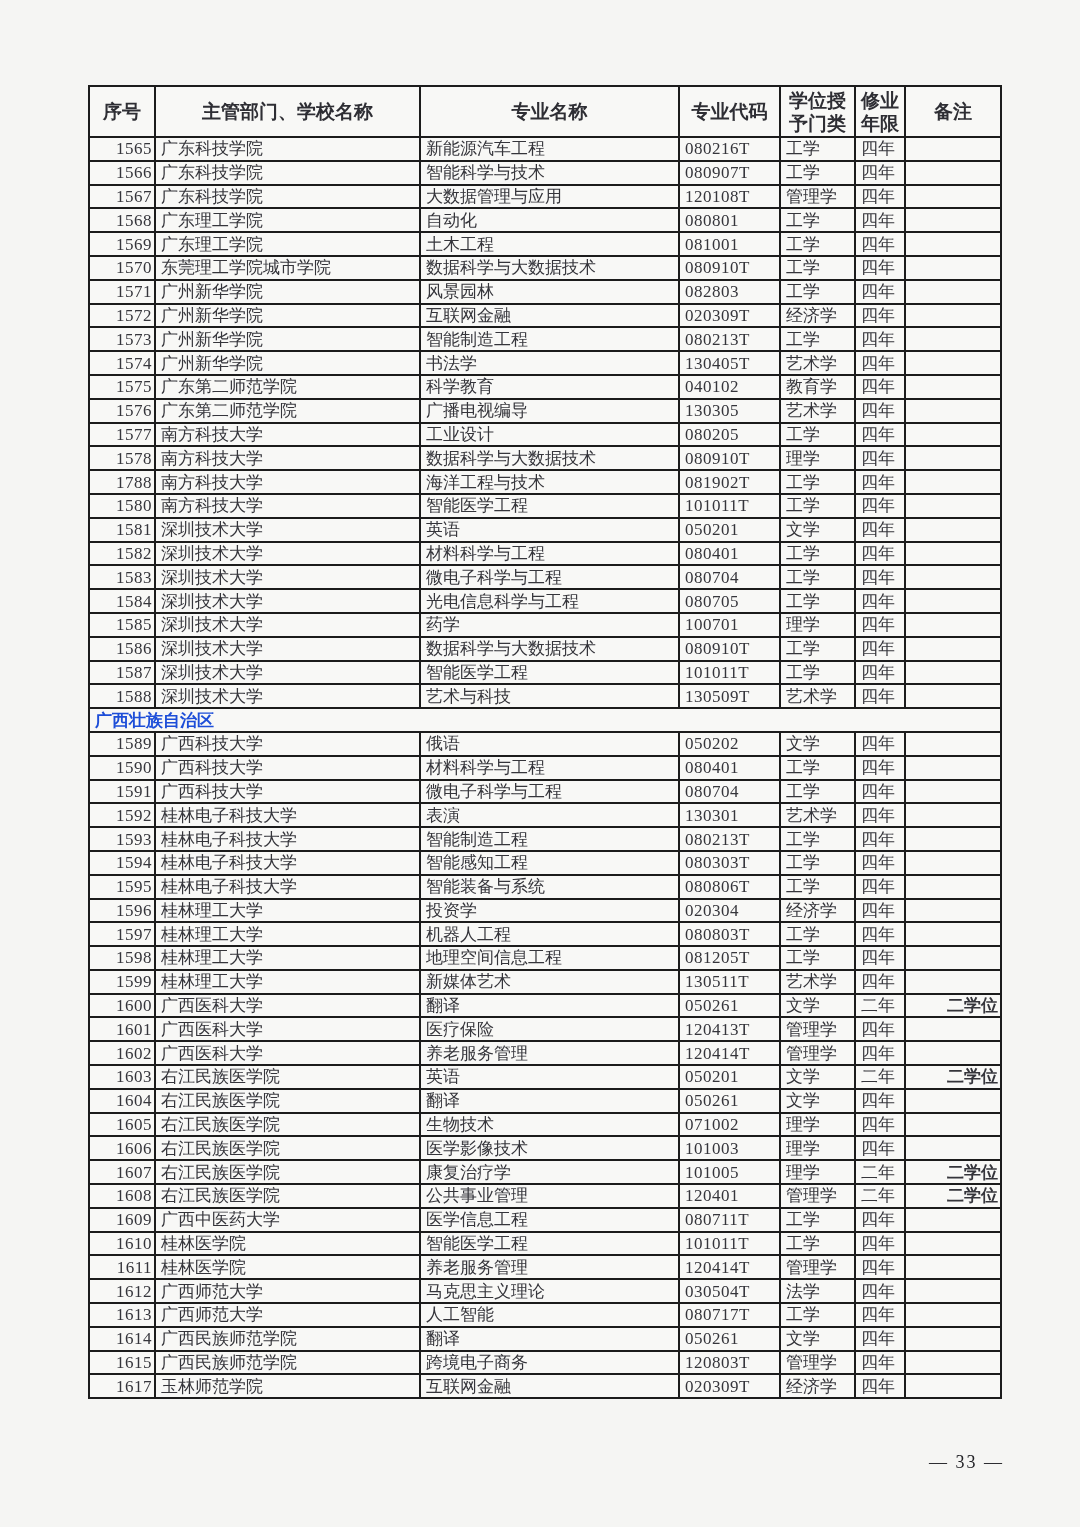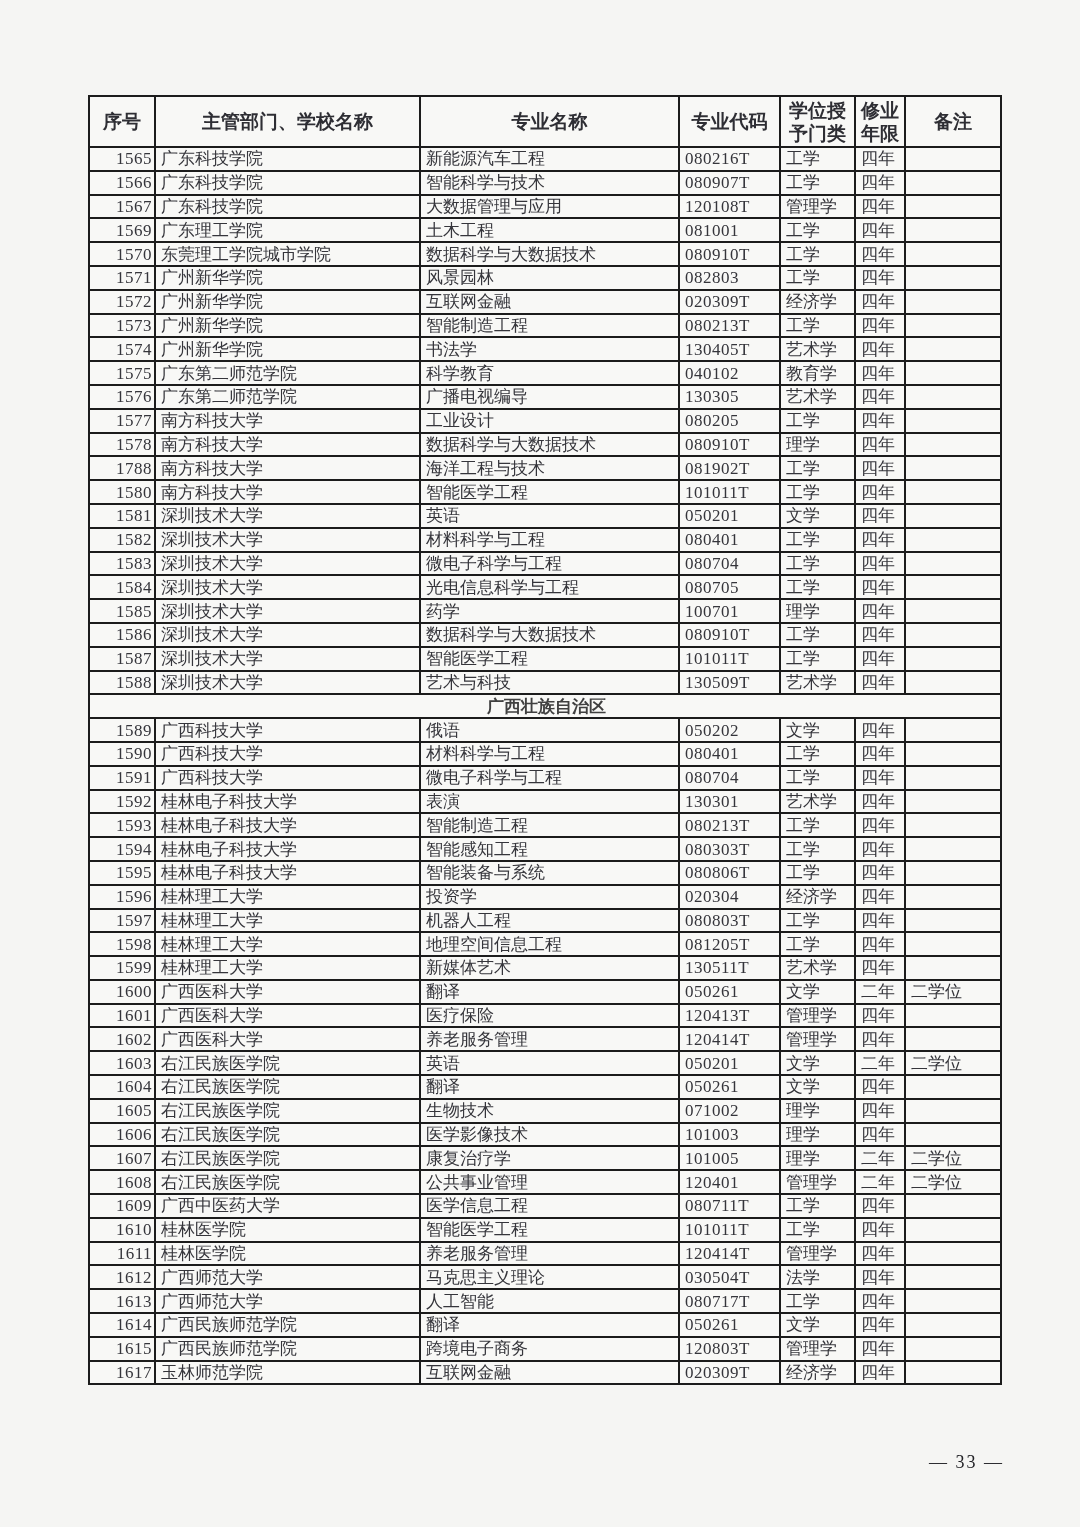--- a/index.html
+++ b/index.html
@@ -12,21 +12,21 @@
     width: 1080px;
     height: 1527px;
     background: #f5f5f3;
     font-family: "Liberation Serif", "DejaVu Serif", serif;
     color: #35353b;
     overflow: hidden;
   }
   table.majors {
     position: absolute;
     left: 88px;
-    top: 95px;
+    top: 85px;
     width: 912px;
     border-collapse: collapse;
     table-layout: fixed;
     background: #f8f8f6;
   }
   table.majors th,
   table.majors td {
     border: 2px solid #1c1c1c;
     overflow: hidden;
   }
@@ -49,27 +49,27 @@
     padding: 0 2px 0 5px;
     vertical-align: middle;
   }
   td.cell-no {
     text-align: right;
     padding: 0;
     font-size: 16.5px;
     letter-spacing: 0.5px;
   }
   td.cell-code { font-size: 16.5px; letter-spacing: 0.5px; }
-  td.cell-remark { text-align: left; padding: 0; }
+  td.cell-remark { text-align: right; padding: 0; font-weight: bold; }
   tr.section-row td {
-    text-align: center;
+    text-align: left;
     font-weight: bold;
     font-size: 19px;
     padding: 0;
-    color: #404040;
+    color: #1d4ed8;
     font-family: Liberation Serif, serif;
   }
   .page-number {
     position: absolute;
     top: 1452px;
     right: 76px;
     font-size: 18px;
     color: #232327;
     letter-spacing: 2px;
   }
@@ -124,20 +124,29 @@
         <tr>
           <td class="cell-no">1567</td>
           <td class="cell-school">广东科技学院</td>
           <td class="cell-major">大数据管理与应用</td>
           <td class="cell-code">120108T</td>
           <td class="cell-degree">管理学</td>
           <td class="cell-years">四年</td>
           <td class="cell-remark"></td>
         </tr>
         <tr>
+          <td class="cell-no">1568</td>
+          <td class="cell-school">广东理工学院</td>
+          <td class="cell-major">自动化</td>
+          <td class="cell-code">080801</td>
+          <td class="cell-degree">工学</td>
+          <td class="cell-years">四年</td>
+          <td class="cell-remark"></td>
+        </tr>
+        <tr>
           <td class="cell-no">1569</td>
           <td class="cell-school">广东理工学院</td>
           <td class="cell-major">土木工程</td>
           <td class="cell-code">081001</td>
           <td class="cell-degree">工学</td>
           <td class="cell-years">四年</td>
           <td class="cell-remark"></td>
         </tr>
         <tr>
           <td class="cell-no">1570</td>

